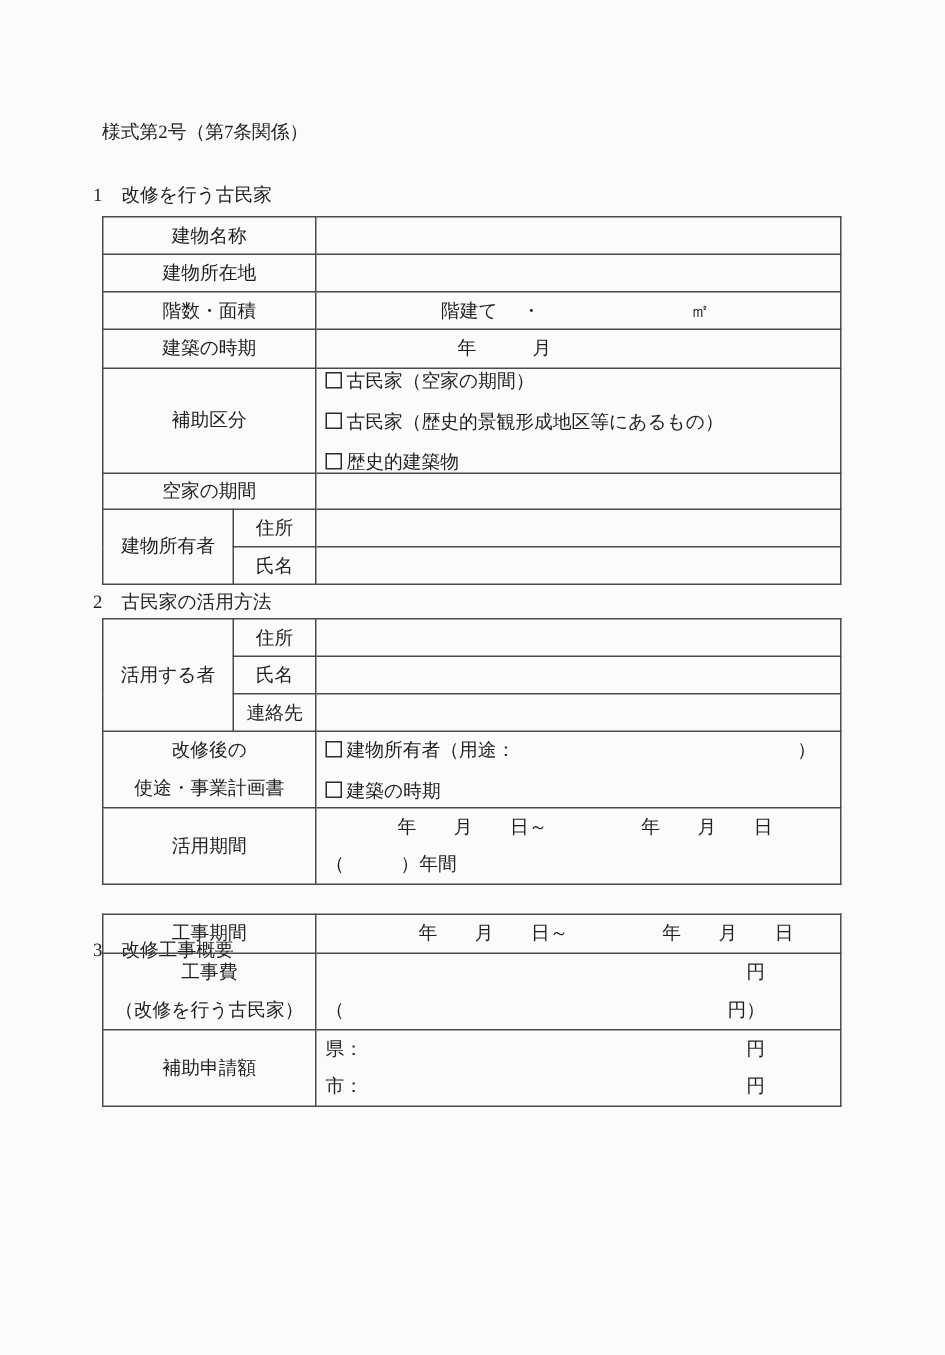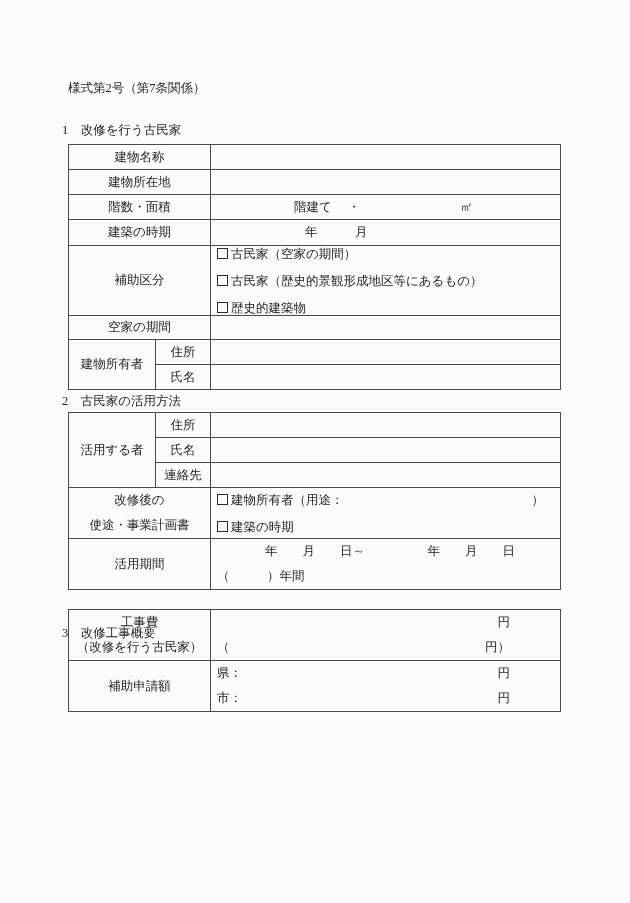--- a/index.html
+++ b/index.html
@@ -167,20 +167,26 @@
 
   <div class="sec-heading" id="sec3-h">3　改修工事概要</div>
 
   <table id="table3">
     <colgroup>
         <col class="c1">
         <col class="c2">
         <col class="c3">
       </colgroup>
     <tbody>
+        <tr style="height:25px">
+      <td colspan="2" class="lbl">工事期間</td>
+      <td class="val">
+        <span class="pline pl62">年　　月　　日～　　　　　年　　月　　日</span>
+      </td>
+    </tr>
     <tr style="height:51px">
       <td colspan="2" class="lbl two-line">
         <div>工事費</div>
         <div>（改修を行う古民家）</div>
       </td>
       <td class="val">
         <div class="money">
           <span></span>
           <span>円</span>
         </div>

